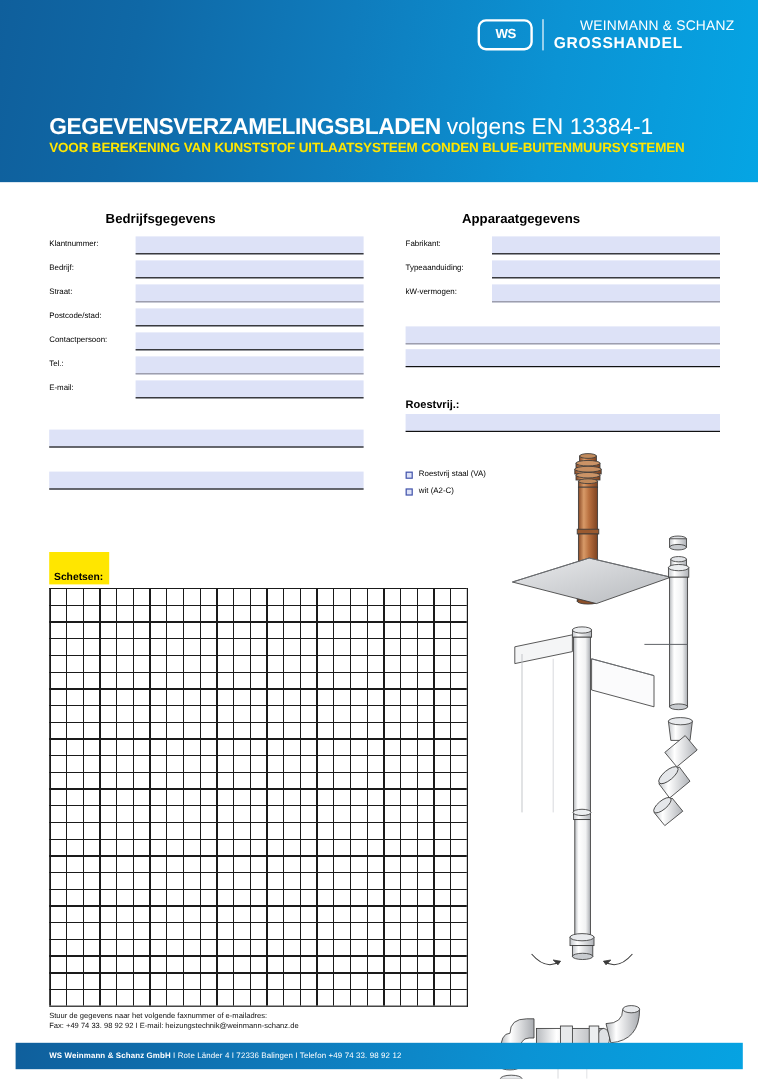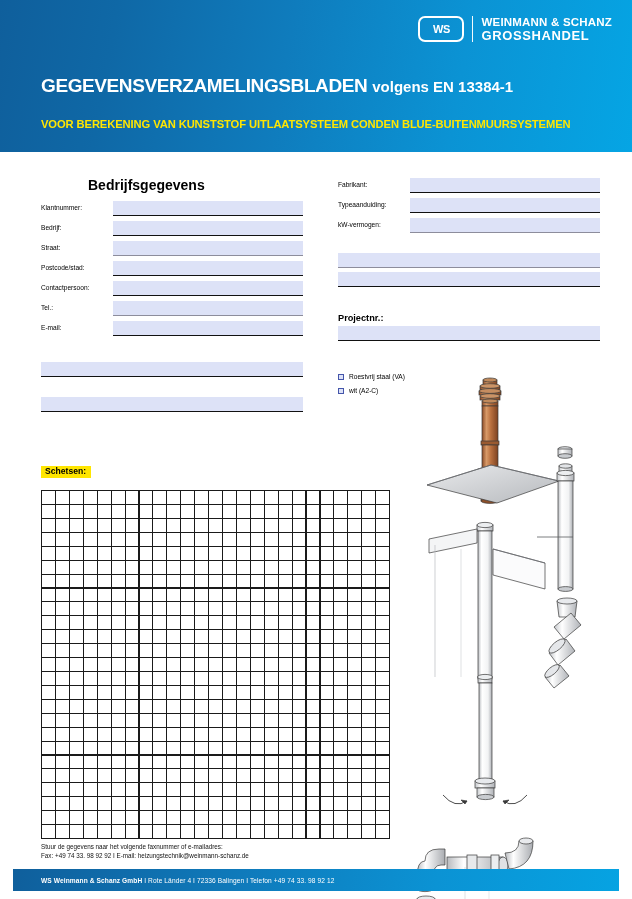--- a/index.html
+++ b/index.html
@@ -56,23 +56,24 @@
   #ws-divider {
     width: 1px;
     height: 26px;
     background: #ffffff;
     opacity: 0.95;
   }
   #ws-words { line-height: 1.05; }
   #ws-name {
     color: #ffffff;
     font-size: 11.5px;
-    font-weight: bold;
+    font-weight: normal;
     letter-spacing: 0.2px;
     display: block;
+    margin-left: 22px;
   }
   #ws-sub {
     color: #ffffff;
     font-size: 13px;
     font-weight: bold;
     letter-spacing: 0.6px;
     display: block;
     margin-top: 1px;
   }
   #title-wrap {
@@ -83,48 +84,48 @@
   #doc-title {
     color: #ffffff;
     font-size: 19px;
     font-weight: bold;
     letter-spacing: -0.4px;
     line-height: 1.1;
     margin: 0;
     white-space: nowrap;
   }
   #doc-title .light {
-    font-weight: bold;
-    font-size: 15px;
+    font-weight: normal;
+    font-size: 19px;
     letter-spacing: 0px;
   }
   #doc-subtitle {
     color: #ffe600;
     font-size: 11.2px;
     font-weight: bold;
     letter-spacing: -0.1px;
-    margin-top: 21px;
+    margin-top: 0;
     white-space: nowrap;
   }
 
   
   #content {
     position: absolute;
     left: 0; top: 152px;
     width: 632px;
     height: 712px;
     background: #ffffff;
   }
 
   .col { position: absolute; }
   #col-left  { left: 41px; top: 25px; width: 262px; }
   #col-right { left: 338px; top: 25px; width: 262px; }
 
   .section-head {
-    font-size: 14px;
+    font-size: 11px;
     font-weight: bold;
     color: #000000;
     margin: 0 0 7px 0;
     letter-spacing: 0px;
     padding-left: 47px;
   }
   .block-head {
     font-size: 9.2px;
     font-weight: bold;
     color: #000000;
@@ -185,21 +186,21 @@
   .check-label { font-size: 6.6px; color: #000; line-height: 1; }
 
   
   #schetsen-wrap { position: absolute; left: 41px; top: 308px; }
   #schetsen-label {
     display: inline-block;
     background: #ffe600;
     color: #000000;
     font-size: 8.6px;
     font-weight: bold;
-    padding: 1px 5px 2px 4px;
+    padding: 16px 5px 2px 4px;
     line-height: 1.1;
   }
   #grid {
     position: absolute;
     left: 41px;
     top: 338px;
     width: 348px;
     height: 348px;
     background-color: #ffffff;
     background-image:
@@ -311,20 +312,21 @@
 
       <div class="wide-input"></div>
 
       <div class="spacer-16"></div>
 
       <div class="wide-input"></div>
     </div>
 
     <div class="col" id="col-right">
 
+      <div class="section-head">Apparaatgegevens</div>
 
       <div class="field-row">
         <div class="field-label">Fabrikant:</div>
         <div class="field-input"></div>
       </div>
       <div class="field-row">
         <div class="field-label">Typeaanduiding:</div>
         <div class="field-input"></div>
       </div>
       <div class="field-row">
@@ -332,21 +334,21 @@
         <div class="field-input thin"></div>
       </div>
 
       <div class="spacer-16"></div>
 
       <div class="wide-input thin"></div>
       <div class="wide-input"></div>
 
       <div class="spacer-22"></div>
 
-      <div class="block-head">Projectnr.:</div>
+      <div class="block-head">Roestvrij.:</div>
       <div class="wide-input"></div>
 
       <div class="spacer-22"></div>
 
       <div id="type-group">
         <div class="check-row">
           <div class="checkbox"></div>
           <div class="check-label">Roestvrij staal (VA)</div>
         </div>
         <div class="check-row">

